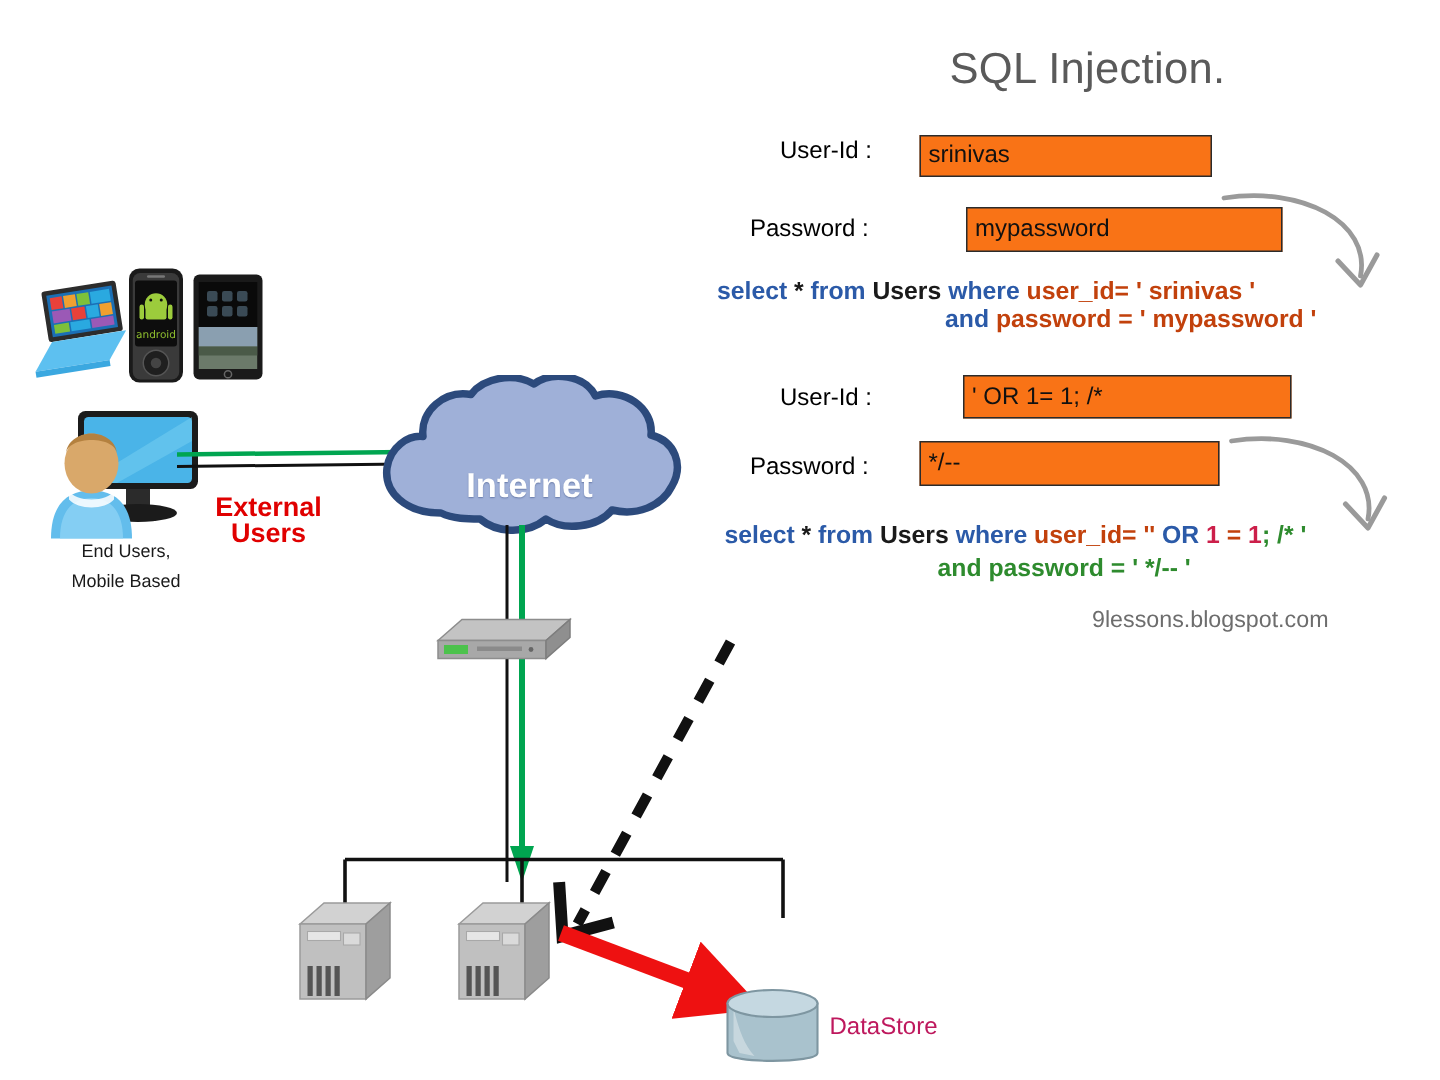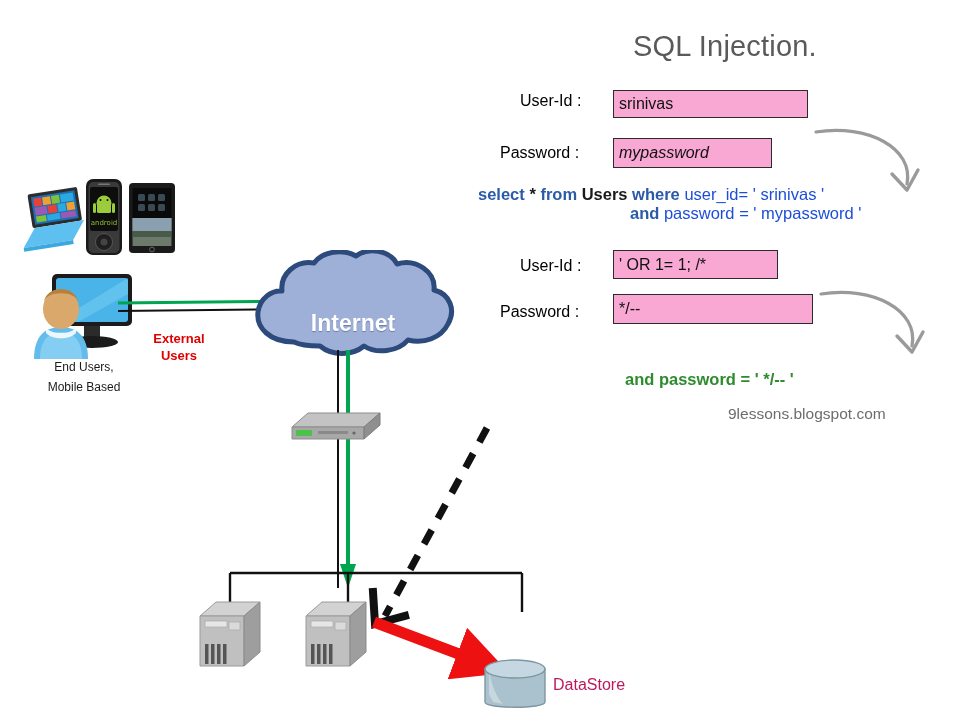--- a/index.html
+++ b/index.html
@@ -21,42 +21,42 @@
   #sql-title {
     left: 585px; top: 30px;
     font-size: 29px;
     color: #5a5a5a;
     letter-spacing: 0.2px;
     white-space: nowrap;
     margin-left: 48px;
   }
   .field-box {
     border: 1.6px solid #2b2b2b;
-    background: #f9a8d4;
+    background: #f97316;
     display: flex;
     align-items: center;
     padding-left: 5px;
     font-size: 16px;
     color: #111111;
     white-space: nowrap;
     font-family: "Liberation Sans", sans-serif;
   }
 
   
   .sql-line {
     font-size: 16.5px;
     font-weight: bold;
     white-space: nowrap;
     color: #1a1a1a;
   }
   .kw  { color: #2b5aa8; }
   .kwg { color: #2e8b2e; }
   .num { color: #cc1f4a; }
   .plain { color: #1a1a1a; font-weight: bold; }
-  .plain-n { color: #1d4ed8; font-weight: normal; }
+  .plain-n { color: #c2410c; font-weight: bold; }
   .grn { color: #2e8b2e; }
 
   #watermark {
     left: 728px; top: 405px;
     font-size: 15.5px;
     color: #6d6d6d;
     white-space: nowrap;
   }
 
   
@@ -65,21 +65,21 @@
     width: 140px;
     text-align: center;
     font-size: 12px;
     line-height: 20px;
     color: #1a1a1a;
   }
   #external-users-label {
     left: 134px; top: 330px;
     width: 90px;
     text-align: center;
-    font-size: 13px;
+    font-size: 18px;
     font-weight: bold;
     line-height: 17px;
     color: #e00000;
   }
   #enterprise-label {
     left: 58px; top: 602px;
     width: 130px;
     font-size: 17px;
     font-weight: bold;
     line-height: 23px;
@@ -106,45 +106,48 @@
 <body>
 
 <div id="canvas">
 
   <div class="abs" id="sql-title">SQL Injection.</div>
 
   <div class="abs" style="left:520px; top:92px; width:92px;">User-Id :</div>
   <div class="abs field-box" style="left:613px; top:90px; width:195px; height:28px;">srinivas</div>
 
   <div class="abs" style="left:500px; top:144px; width:112px;">Password :</div>
-  <div class="abs field-box" style="left:613px; top:138px; width:159px; height:30px;font-style:italic;">mypassword</div>
+  <div class="abs field-box" style="left:644px; top:138px; width:211px; height:30px;">mypassword</div>
 
   <svg class="abs" style="left:810px; top:118px;" width="115" height="85">
     <path d="M6,14 C58,6 104,30 97,66" fill="none" stroke="#9a9a9a" stroke-width="3.2" stroke-linecap="round"></path>
     <path d="M82,56 L97,72 L108,52" fill="none" stroke="#9a9a9a" stroke-width="3.4" stroke-linecap="round" stroke-linejoin="round"></path>
   </svg>
 
   <div class="abs sql-line" style="left:478px; top:185px;">
     <span class="kw">select</span><span class="plain"> * </span><span class="kw">from</span><span class="plain"> Users </span><span class="kw">where</span><span class="plain-n"> user_id= ' srinivas '</span>
   </div>
   <div class="abs sql-line" style="left:630px; top:204px;">
     <span class="kw">and</span><span class="plain-n"> password = ' mypassword '</span>
   </div>
 
   <div class="abs" style="left:520px; top:257px; width:92px;">User-Id :</div>
-  <div class="abs field-box" style="left:613px; top:250px; width:165px; height:29px;text-align:center;">' OR 1= 1; /*</div>
+  <div class="abs field-box" style="left:642px; top:250px; width:219px; height:29px;text-align:center;">' OR 1= 1; /*</div>
 
   <div class="abs" style="left:500px; top:303px; width:112px;">Password :</div>
   <div class="abs field-box" style="left:613px; top:294px; width:200px; height:30px;">*/--</div>
 
   <svg class="abs" style="left:815px; top:280px;" width="115" height="85">
     <path d="M6,14 C58,6 104,30 97,66" fill="none" stroke="#9a9a9a" stroke-width="3.2" stroke-linecap="round"></path>
     <path d="M82,56 L97,72 L108,52" fill="none" stroke="#9a9a9a" stroke-width="3.4" stroke-linecap="round" stroke-linejoin="round"></path>
   </svg>
 
+  <div class="abs sql-line" style="left:483px; top:348px;">
+    <span class="kw">select</span><span class="plain"> * </span><span class="kw">from</span><span class="plain"> Users </span><span class="kw">where</span><span class="plain-n"> user_id= '' </span><span class="kw">OR</span><span class="num"> 1 </span><span class="plain-n">= </span><span class="num">1</span><span class="grn">; /* '</span>
+  </div>
   <div class="abs sql-line" style="left:625px; top:370px;">
     <span class="kwg">and</span><span class="grn"> password </span><span class="grn">= ' */-- '</span>
   </div>
 
   <div class="abs" id="watermark">9lessons.blogspot.com</div>
 
   <svg class="abs" style="left:18px; top:185px;" width="70" height="75">
     <g transform="rotate(-9 35 37)">
       <rect x="14" y="6" width="50" height="34" rx="2" fill="#2c2c2c"></rect>
       <rect x="17" y="9" width="44" height="28" fill="#1b6fb5"></rect>

